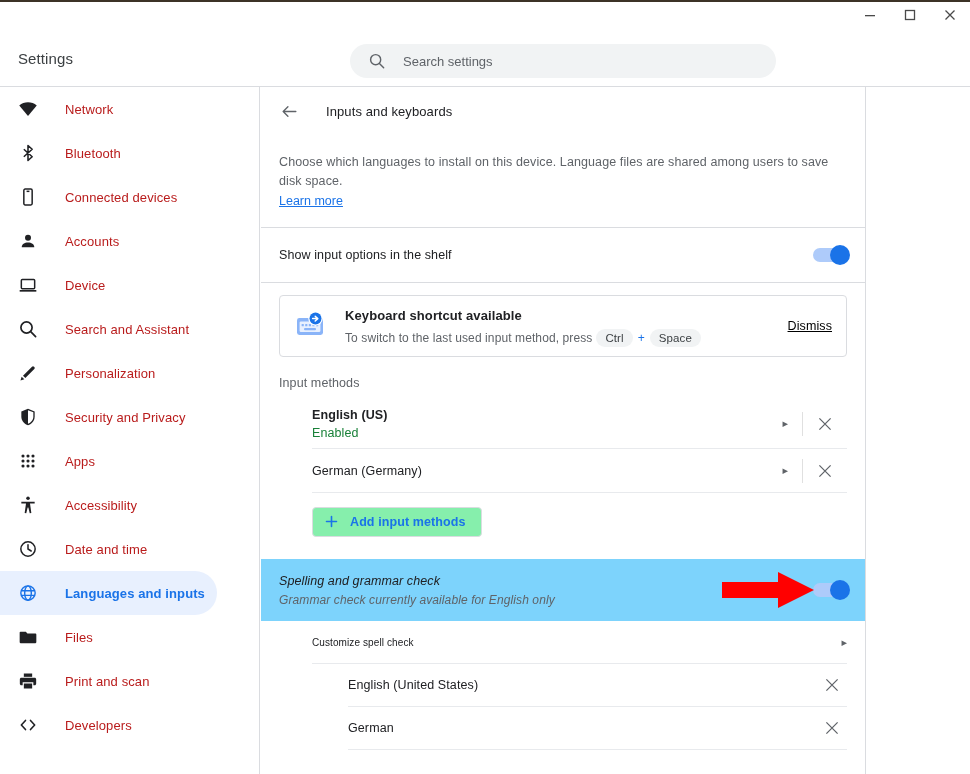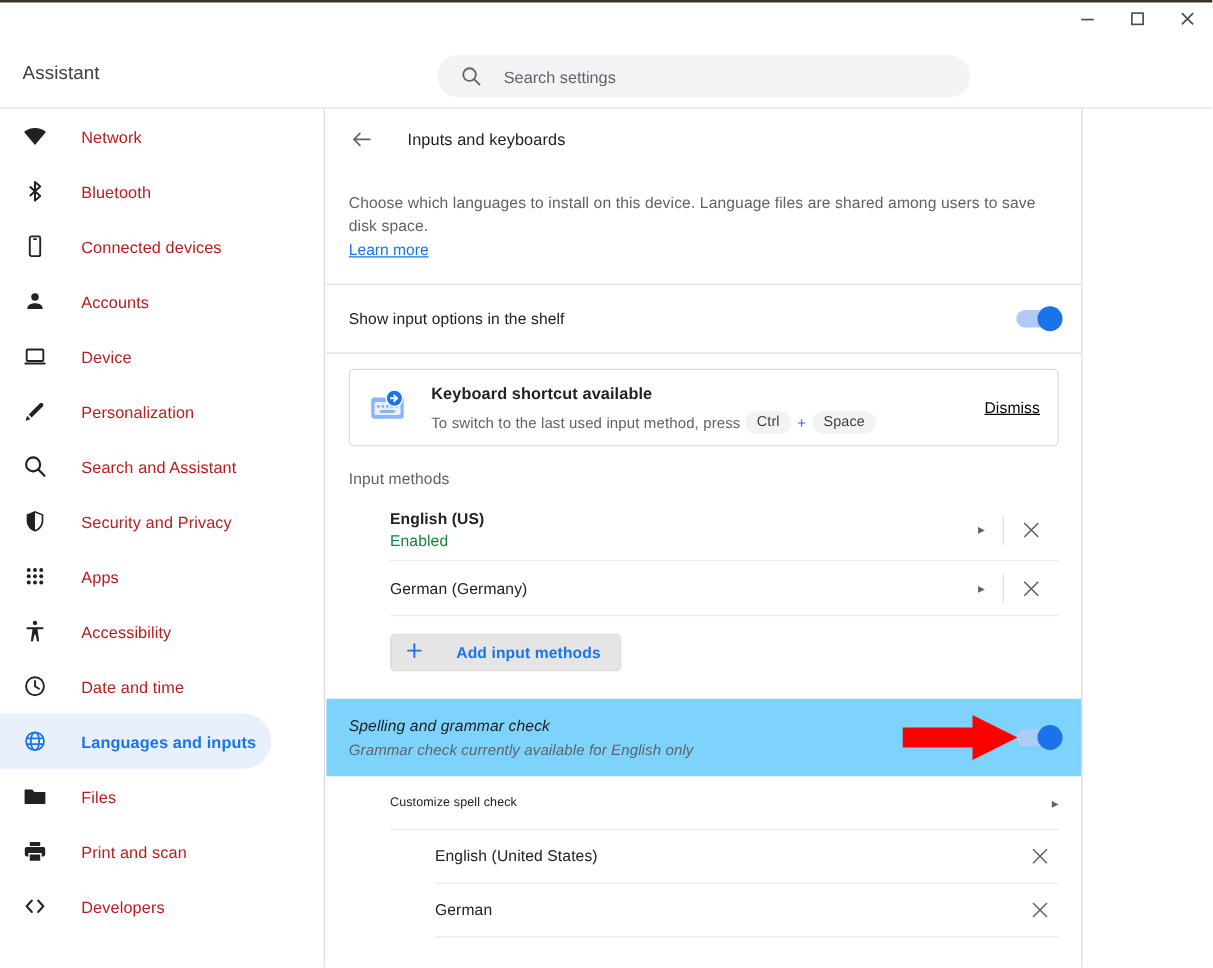--- a/index.html
+++ b/index.html
@@ -176,21 +176,21 @@
   .im-divider { width: 1px; height: 24px; background: #e0e0e0; }
   .im-close {
     width: 44px; display: flex; align-items: center; justify-content: center;
     color: #5f6368;
   }
 
   #add-im-btn {
     margin: 14px 0 0 51px;
     height: 30px; display: inline-flex; align-items: center;
     border: 1px solid #dadce0; border-radius: 4px;
-    padding: 0 15px 0 12px; background: #e5e5e5; gap: 15px;
+    padding: 0 15px 0 12px; background: #86efac;
   }
   #add-im-btn .plusico { color: #1a73e8; font-size: 15px; line-height: 1; }
   #add-im-btn .btxt { margin-left: 12px; font-size: 12.5px; color: #1a73e8; font-weight: bold; letter-spacing: .1px;}
 
   
   #spell-sec {
     margin-top: 22px;
     background: #7dd3fc;
     height: 62px;
     display: flex; align-items: center;
@@ -245,21 +245,21 @@
   <div class="wctrl">
     <span>
       <svg width="12" height="12" viewBox="0 0 12 12">
           <path d="M1.5 1.5 L10.5 10.5 M10.5 1.5 L1.5 10.5" stroke="currentColor" stroke-width="1.3" fill="none"></path>
         </svg>
     </span>
   </div>
 </div>
 
 <div id="topbar"></div>
-<div id="app-title">Assistant</div>
+<div id="app-title">Settings</div>
 
 <div id="searchbox">
   <span class="sicon">
     <svg width="18" height="18" viewBox="0 0 20 20">
       <circle cx="8.5" cy="8.5" r="5.6" fill="none" stroke="currentColor" stroke-width="1.6"></circle>
       <path d="M12.7 12.7 L17.4 17.4" stroke="currentColor" stroke-width="1.6" stroke-linecap="round"></path>
     </svg>
   </span>
   <input id="search-input" type="text" placeholder="Search settings" style="">
 </div>
@@ -311,36 +311,36 @@
       <svg width="20" height="20" viewBox="0 0 24 24" fill="none" stroke="currentColor" stroke-width="1.8">
         <rect x="4" y="5.5" width="16" height="11" rx="1.2"></rect>
           <path d="M2 19h20" stroke-width="2"></path>
       </svg>
     </span>
     <span class="lbl">Device</span>
   </div>
 
   <div class="nav-item">
     <span class="ico">
-      <svg width="20" height="20" viewBox="0 0 24 24" fill="currentColor">
-        <path d="M3 21l1.4-4.6 3.2 3.2L3 21z"></path>
-        <path d="M6 15.2 16.8 4.4a1.7 1.7 0 0 1 2.4 0l.4.4a1.7 1.7 0 0 1 0 2.4L8.8 18 6 15.2z"></path>
-      </svg>
-    </span>
-    <span class="lbl">Personalization</span>
-  </div>
-
-  <div class="nav-item">
-    <span class="ico">
       <svg width="20" height="20" viewBox="0 0 20 20">
         <circle cx="8.5" cy="8.5" r="5.6" fill="none" stroke="currentColor" stroke-width="1.7"></circle>
         <path d="M12.7 12.7 L17.6 17.6" stroke="currentColor" stroke-width="1.7" stroke-linecap="round"></path>
       </svg>
     </span>
     <span class="lbl">Search and Assistant</span>
+  </div>
+
+  <div class="nav-item">
+    <span class="ico">
+      <svg width="20" height="20" viewBox="0 0 24 24" fill="currentColor">
+        <path d="M3 21l1.4-4.6 3.2 3.2L3 21z"></path>
+        <path d="M6 15.2 16.8 4.4a1.7 1.7 0 0 1 2.4 0l.4.4a1.7 1.7 0 0 1 0 2.4L8.8 18 6 15.2z"></path>
+      </svg>
+    </span>
+    <span class="lbl">Personalization</span>
   </div>
 
   <div class="nav-item">
     <span class="ico">
       <svg width="20" height="20" viewBox="0 0 24 24" fill="currentColor">
         <path d="M12 2.2 20 5.4v6c0 5-3.4 9-8 10.4-4.6-1.4-8-5.4-8-10.4v-6L12 2.2z"></path>
         <path d="M12 3.8v16.3c3.6-1.3 6.4-4.7 6.4-8.7V6.3L12 3.8z" fill="#fff"></path>
       </svg>
     </span>
     <span class="lbl">Security and Privacy</span>

